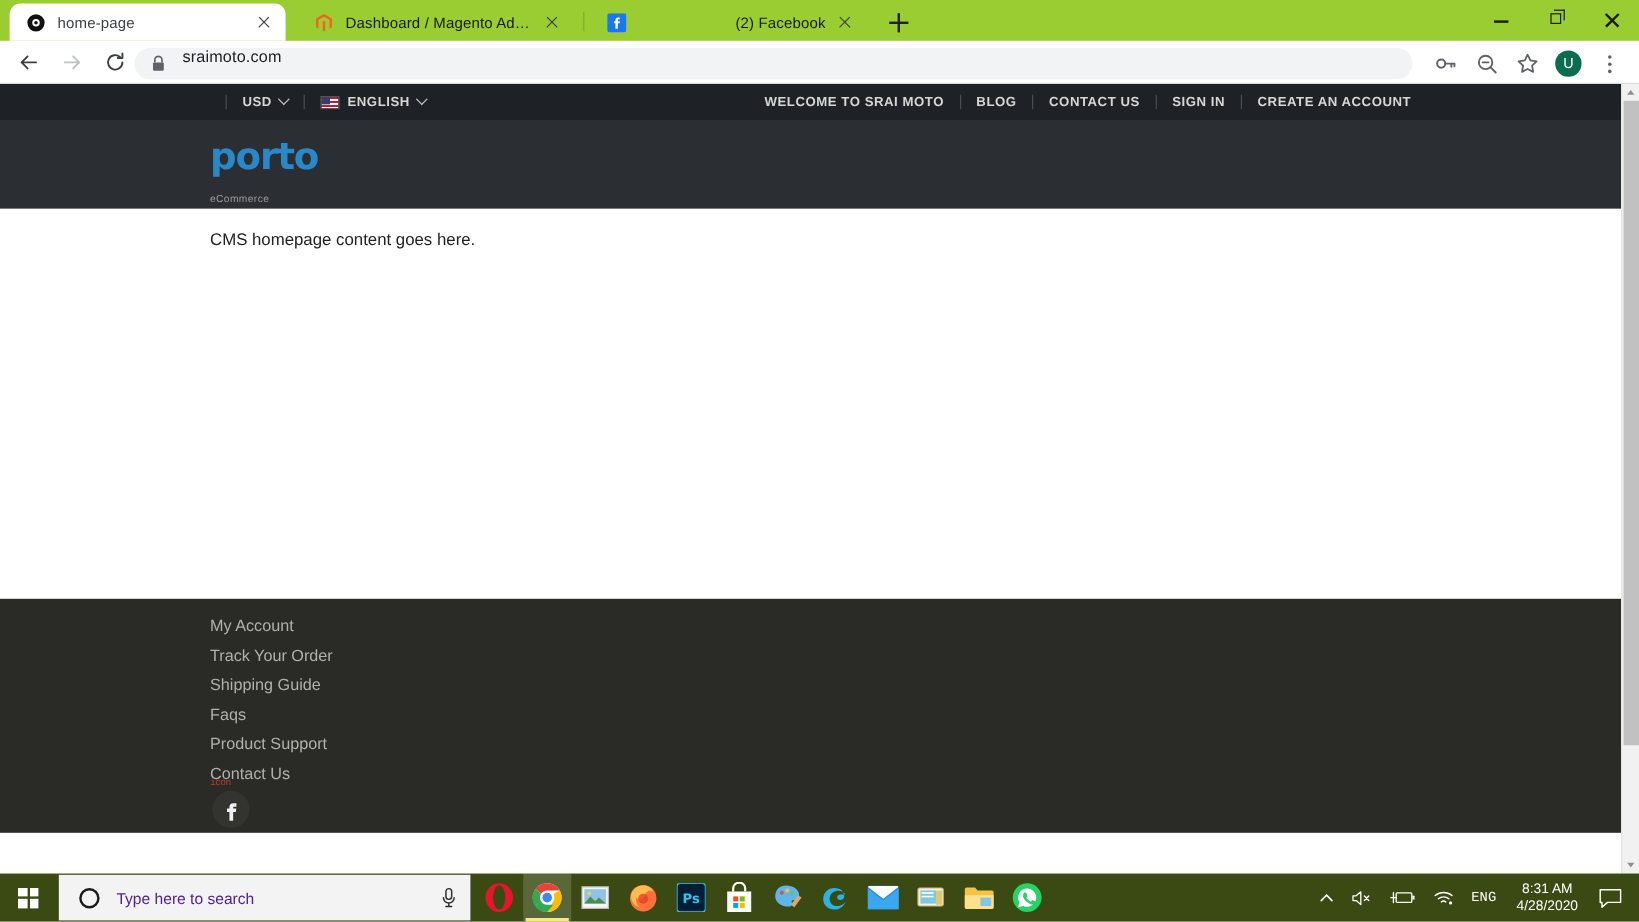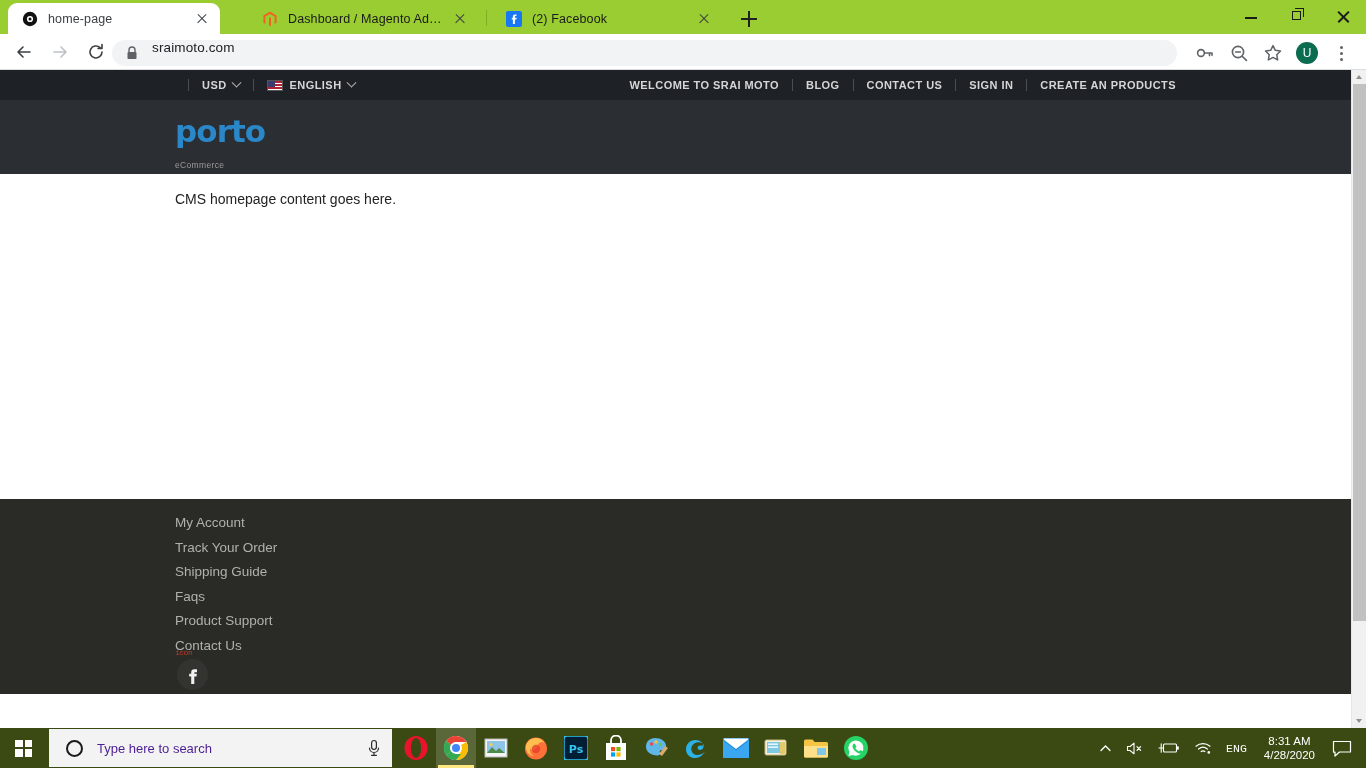--- a/index.html
+++ b/index.html
@@ -176,21 +176,21 @@
 
   svg { display:block; }
 </style>
 </head>
 <body>
 
 <div id="browser">
 
   <div class="tabstrip">
 
-    <div class="tab active" style="left:8px;width:212px;">
+    <div class="tab active" style="left:8px;width:230px;">
       <span class="favicon">
         <svg width="16" height="16" viewBox="0 0 16 16">
           <circle cx="8" cy="8" r="7.2" fill="#111"></circle>
           <circle cx="8" cy="8" r="3.1" fill="#fff"></circle>
           <circle cx="8" cy="8" r="1.5" fill="#111"></circle>
         </svg>
       </span>
       <span class="title">home-page</span>
       <span class="tabclose"></span>
     </div>
@@ -200,21 +200,21 @@
         <svg width="16" height="16" viewBox="0 0 16 16">
           <path d="M8 0.6 L14.6 4.4 L14.6 11.8 L12.6 12.9 L12.6 5.5 L8 2.9 L3.4 5.5 L3.4 12.9 L1.4 11.8 L1.4 4.4 Z" fill="#f26322"></path>
           <path d="M7 14.6 L7 6.6 L9 6.6 L9 14.6 L8 15.2 Z" fill="#f26322"></path>
         </svg>
       </span>
       <span class="title">Dashboard / Magento Admin</span>
       <span class="tabclose"></span>
     </div>
     <span class="tabsep" style="left:486px;"></span>
 
-    <div class="tab inactive" style="left:492px;width:230px;">
+    <div class="tab inactive" style="left:492px;width:230px;text-align:right;">
       <span class="favicon">
         <svg width="16" height="16" viewBox="0 0 16 16">
           <rect width="16" height="16" rx="2" fill="#1877f2"></rect>
           <path d="M10.4 8.4h-1.5V13H6.9V8.4H5.8V6.8h1.1V5.6c0-1.3.6-2.1 2.1-2.1h1.5v1.6H9.6c-.5 0-.7.2-.7.7v1h1.7z" fill="#fff"></path>
         </svg>
       </span>
       <span class="title">(2) Facebook</span>
       <span class="tabclose"></span>
     </div>
 
@@ -314,21 +314,21 @@
       </div>
       <div class="topbar-right">
         <span class="tb-item">WELCOME TO SRAI MOTO</span>
         <span class="tb-sep"></span>
         <span class="tb-item">BLOG</span>
         <span class="tb-sep"></span>
         <span class="tb-item">CONTACT US</span>
         <span class="tb-sep"></span>
         <span class="tb-item">SIGN IN</span>
         <span class="tb-sep"></span>
-        <span class="tb-item">CREATE AN PRODUCTS</span>
+        <span class="tb-item">CREATE AN ACCOUNT</span>
       </div>
     </div>
 
     <div class="header">
       <div class="logo">
         <div class="word">porto</div>
         <div class="sub">eCommerce</div>
       </div>
     </div>
 

